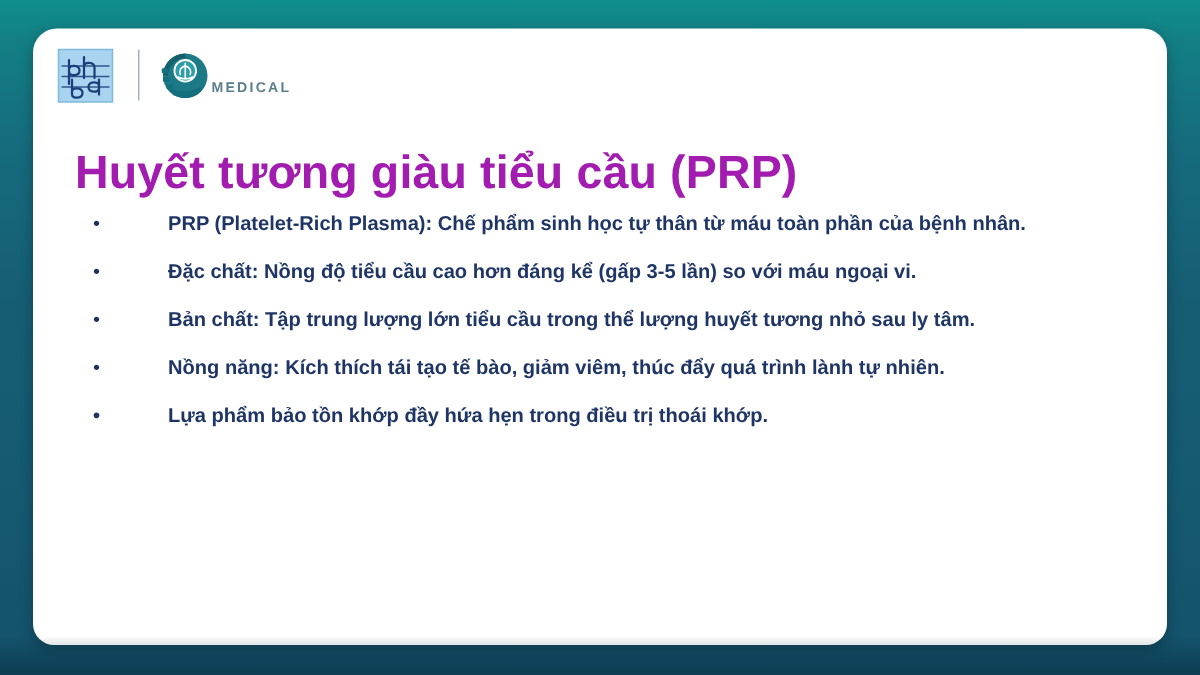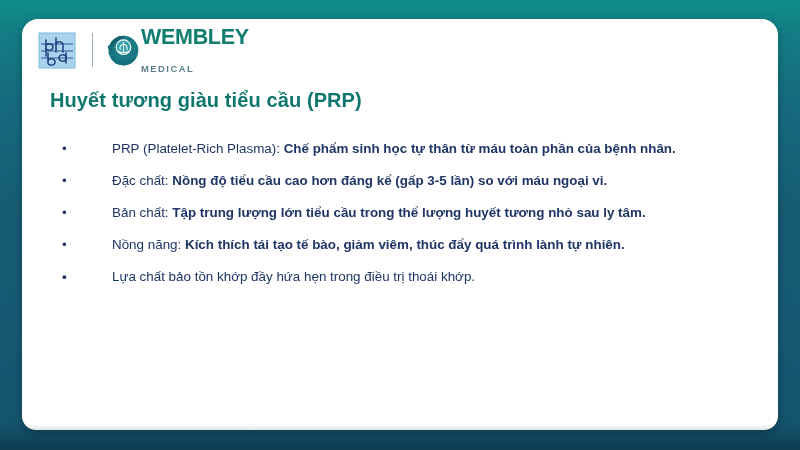--- a/index.html
+++ b/index.html
@@ -116,23 +116,23 @@
     line-height: 1;
   }
 
   
   .slide-title {
     position: absolute;
     left: 28px;
     top: 57px;
     width: 700px;
     font-family: "Liberation Sans", sans-serif;
-    font-size: 20px;
-    font-weight: bold;
-    color: #0f766e;
+    font-size: 31px;
+    font-weight: bold;
+    color: #a21caf;
     letter-spacing: 0.1px;
     line-height: 1.18;
     white-space: nowrap;
   }
 
   
   .bullets {
     position: absolute;
     left: 38px;
     top: 120px;
@@ -156,21 +156,21 @@
   .bullet .dot {
     position: absolute;
     left: 2px;
     top: 0;
     font-size: 13.4px;
     line-height: 1.42;
     color: #1f3566;
   }
 
   .bullet .lead {
-    font-weight: normal;
+    font-weight: bold;
     padding-left: 36px;
   }
 
   .bullet.all-bold {
     font-weight: bold;
   }
 
   .bullet .rest {
     font-weight: bold;
   }
@@ -227,21 +227,20 @@
             <path d="M20 10 L20 22"></path>
             <path d="M20 12 C16 13, 15 16, 16 19"></path>
             <path d="M20 12 C24 13, 25 16, 24 19"></path>
             <path d="M14 21 C17 23, 23 23, 26 21"></path>
           </g>
 
           <path d="M4 28 C10 34, 30 34, 36 26 C34 34, 27 38, 20 38 C13 38, 7 34, 4 28 z" fill="#15707e"></path>
         </svg>
 
         <div class="wembley-words">
-          <span class="wembley-name">WEMBLEY</span>
           <span class="wembley-sub">MEDICAL</span>
         </div>
       </div>
     </div>
 
     <h1 class="slide-title">Huyết tương giàu tiểu cầu (PRP)</h1>
 
     <div class="bullets">
 
       <div class="bullet">
@@ -254,18 +253,18 @@
 
       <div class="bullet">
         <span class="dot">•</span><span class="lead">Bản chất:</span><span class="rest"> Tập trung lượng lớn tiểu cầu trong thể lượng huyết tương nhỏ sau ly tâm.</span>
       </div>
 
       <div class="bullet">
         <span class="dot">•</span><span class="lead">Nồng năng:</span><span class="rest"> Kích thích tái tạo tế bào, giảm viêm, thúc đẩy quá trình lành tự nhiên.</span>
       </div>
 
       <div class="bullet all-bold">
-        <span class="dot">•</span><span class="lead">Lựa chất bảo tồn khớp đầy hứa hẹn trong điều trị thoái khớp.</span><span class="rest"></span>
+        <span class="dot">•</span><span class="lead">Lựa phẩm bảo tồn khớp đầy hứa hẹn trong điều trị thoái khớp.</span><span class="rest"></span>
       </div>
 
     </div>
   </div>
 </div>
 
 </body></html>

